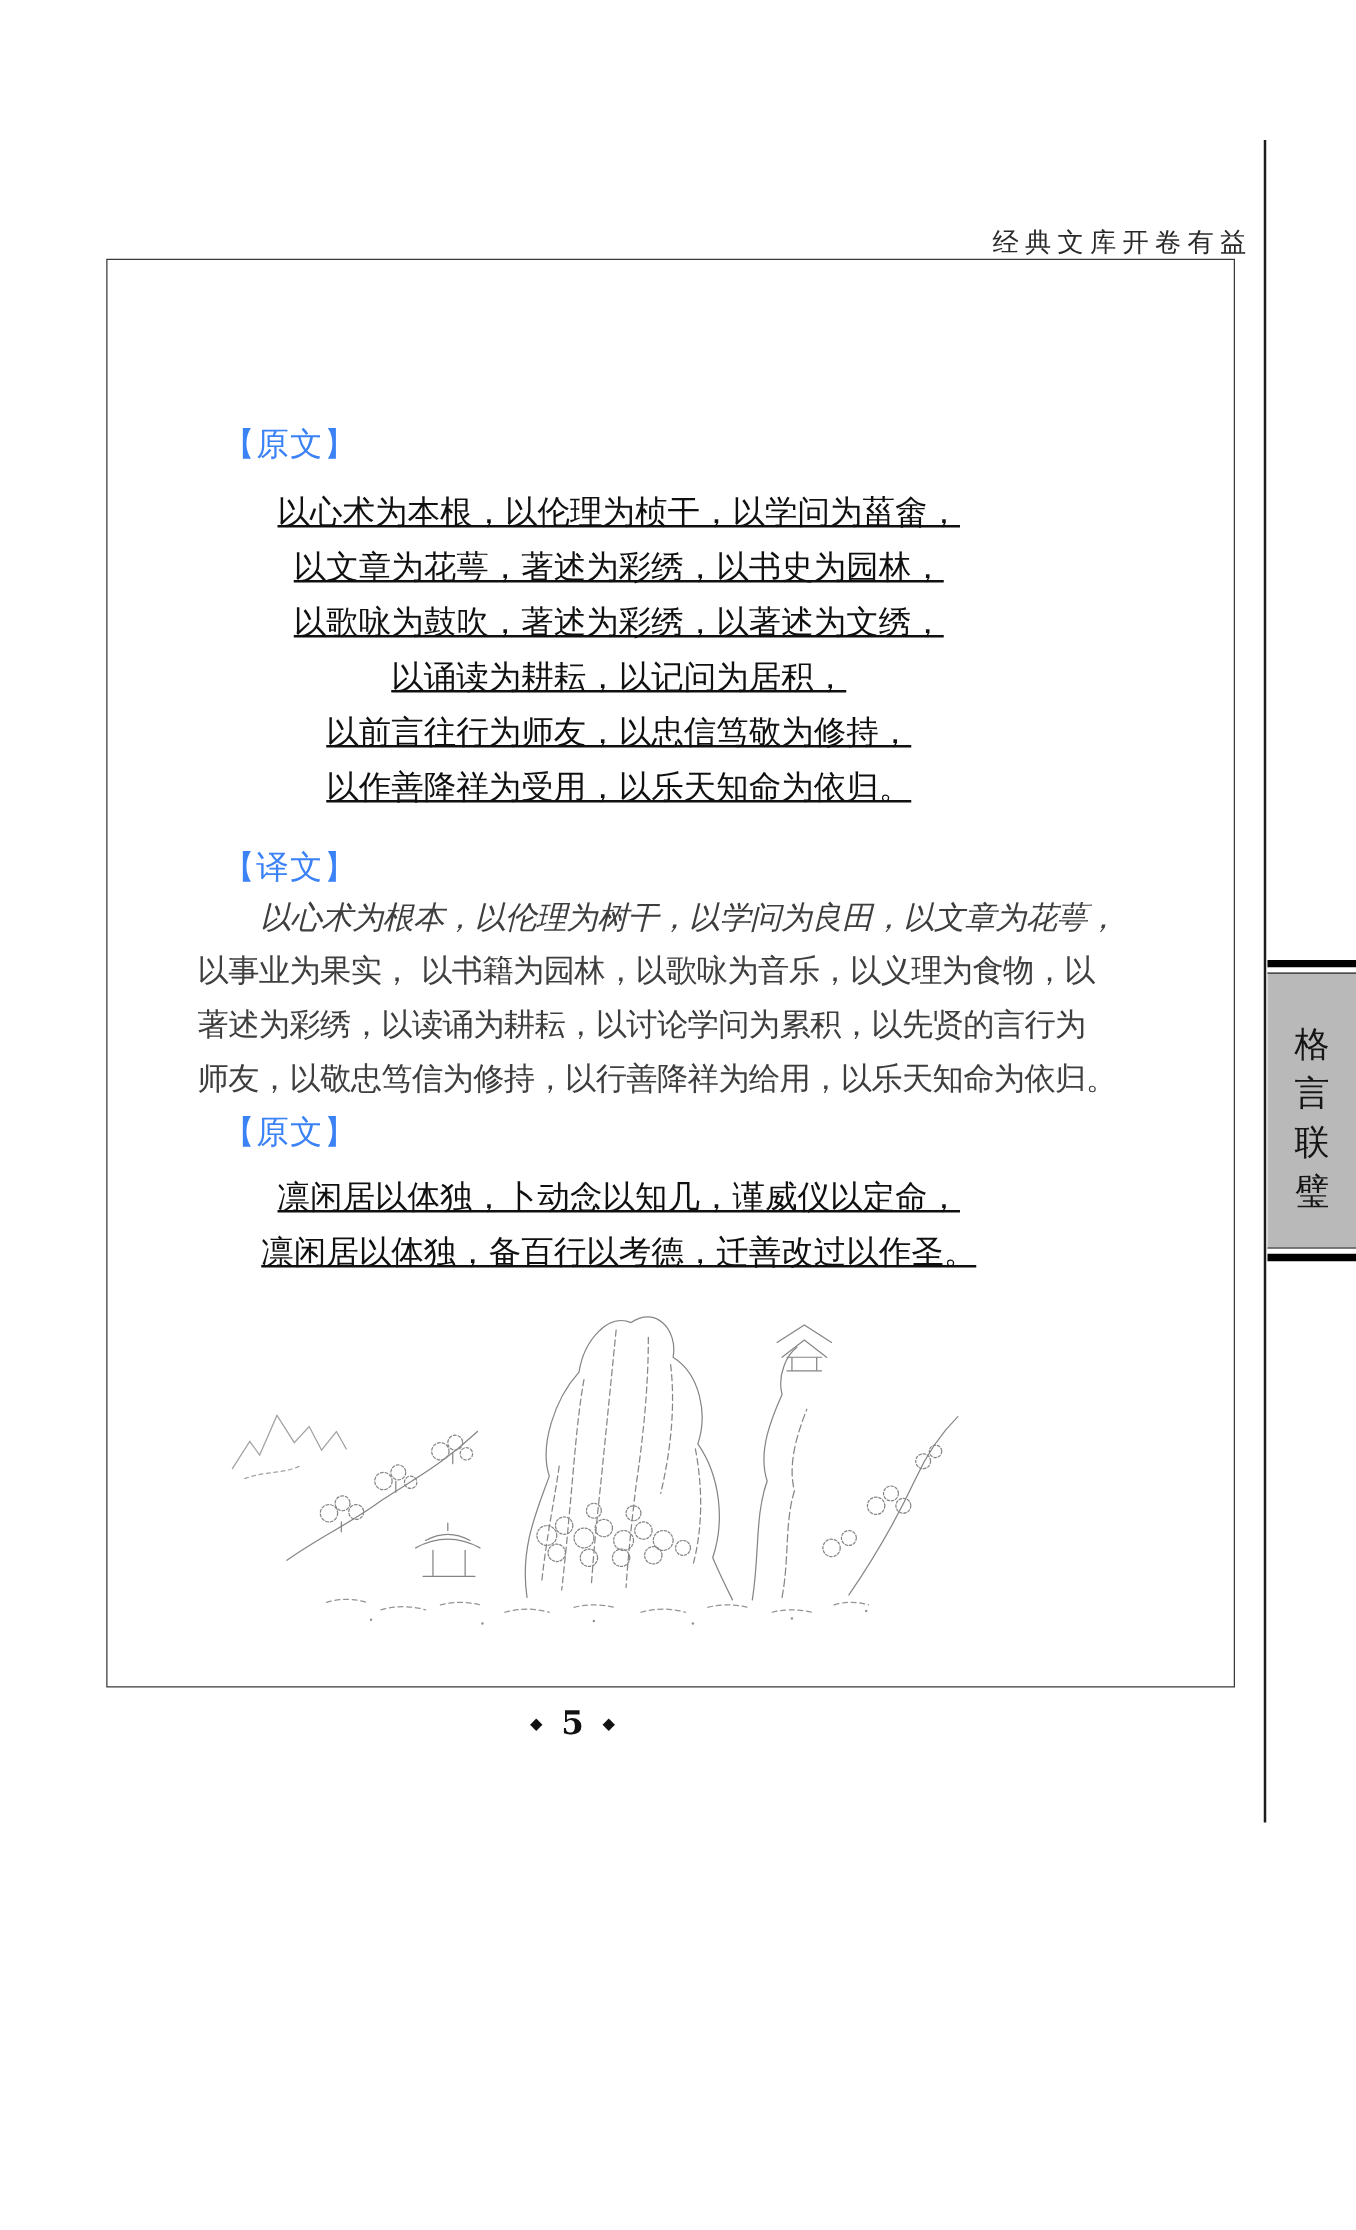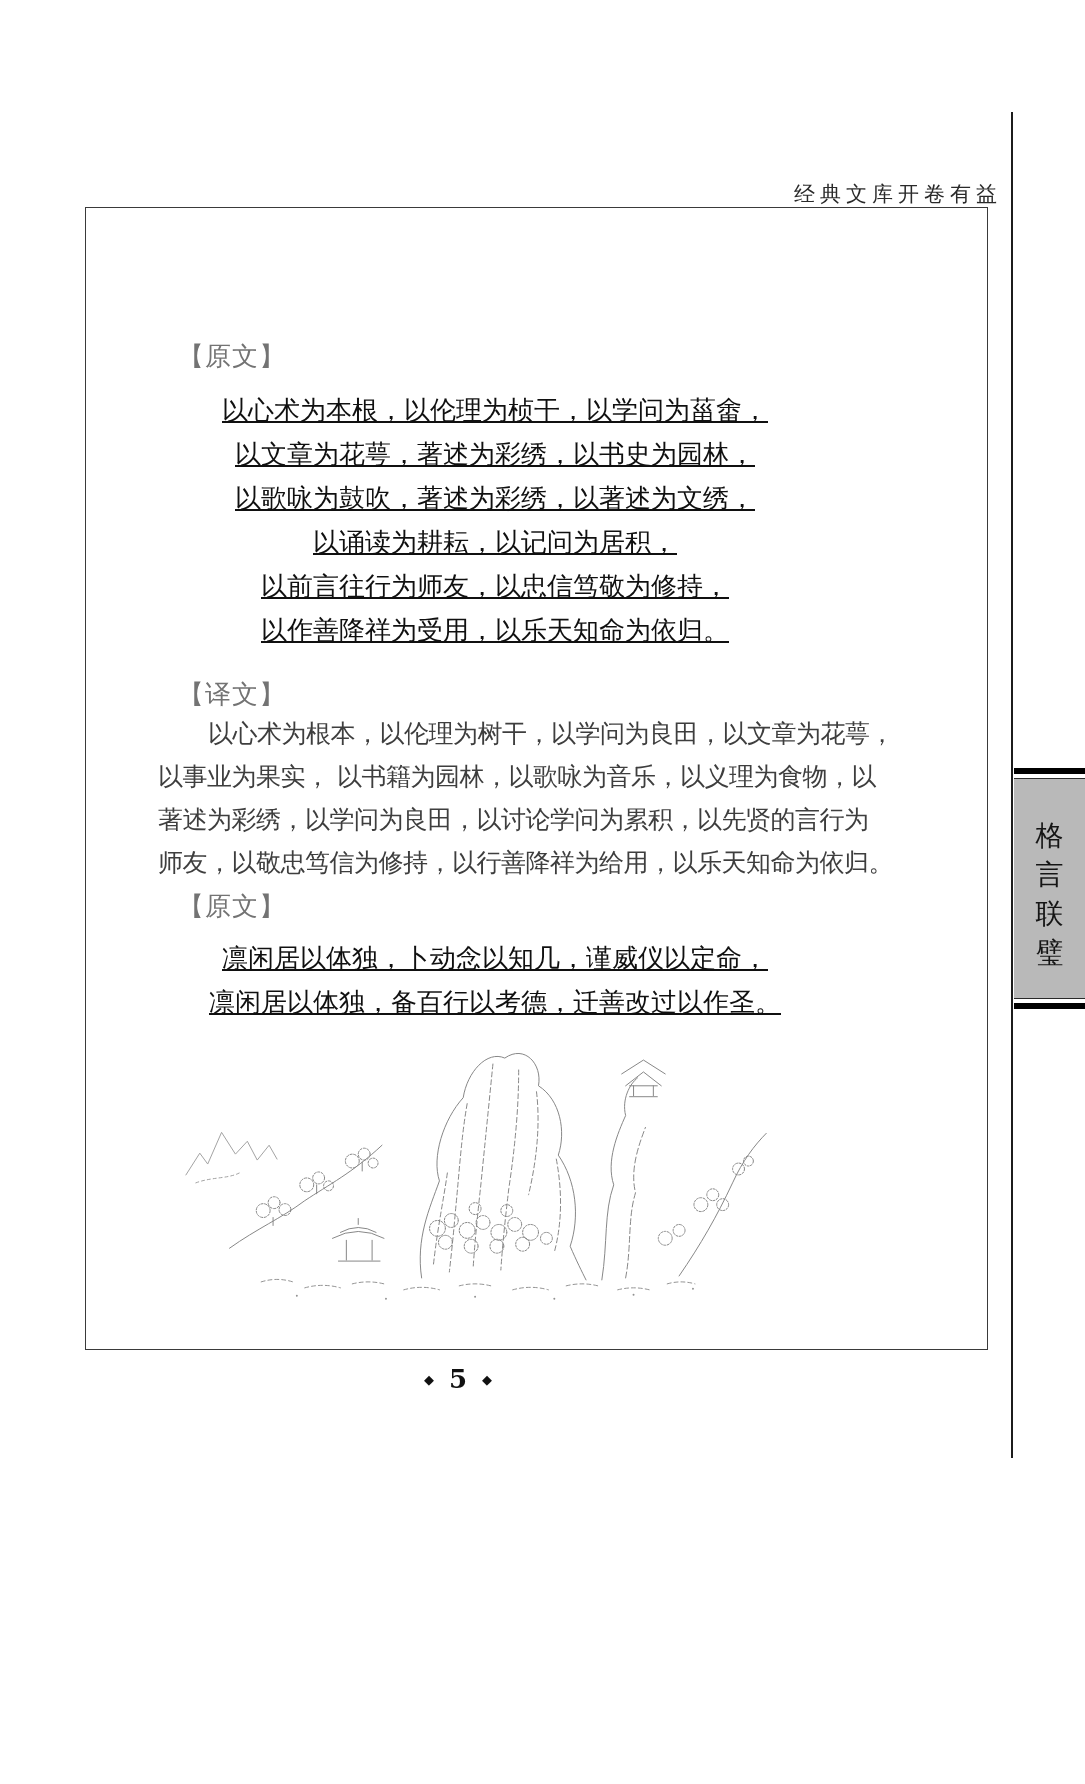--- a/index.html
+++ b/index.html
@@ -18,21 +18,21 @@
     font-size:21px;letter-spacing:5px;line-height:24px;color:#2a2a2a;
     font-family:"DejaVu Serif","Liberation Serif",serif;
   }
   
   .frame{
     position:absolute;left:85px;top:207px;width:903px;height:1143px;
     border:1.5px solid #3a3a3a;background:#fff;box-sizing:border-box;
   }
   
   .sec-label{
-    position:absolute;left:178px;font-size:26px;line-height:32px;color:#737373;
+    position:absolute;left:178px;font-size:26px;line-height:32px;color:#3b82f6;
     letter-spacing:1px;
   }
   .lbl-1{top:340px;}
   .lbl-2{top:678px;}
   .lbl-3{top:890px;}
   
   .poem{
     position:absolute;left:150px;width:690px;text-align:center;
     font-size:26px;line-height:44px;color:#101010;letter-spacing:0px;
     white-space:nowrap;
@@ -41,21 +41,21 @@
   .poem-1{top:388px;}
   .poem-2{top:936px;}
   .poem div{white-space:nowrap;}
   
   .trans{
     position:absolute;left:158px;top:712px;width:800px;
     font-size:25px;line-height:43px;color:#2e2e2e;letter-spacing:-0.5px;
     opacity:.92;
   }
   .trans div{white-space:nowrap;}
-  .trans .indent{text-indent:2em;}
+  .trans .indent{text-indent:2em;font-style:italic;}
   
   .art{position:absolute;left:178px;top:1032px;width:614px;height:272px;}
   
   .folio{
     position:absolute;left:424px;top:1364px;display:flex;align-items:center;gap:15px;
   }
   .folio .diamond{font-size:13px;color:#111;line-height:13px;}
   .folio .num{font-size:26px;font-weight:bold;color:#111;font-family:"DejaVu Serif","Liberation Serif",serif;}
   
   .edge-rule{
@@ -89,21 +89,21 @@
     <div>以歌咏为鼓吹，著述为彩绣，以著述为文绣，</div>
     <div>以诵读为耕耘，以记问为居积，</div>
     <div>以前言往行为师友，以忠信笃敬为修持，</div>
     <div>以作善降祥为受用，以乐天知命为依归。</div>
   </div>
 
   <div class="sec-label lbl-2">【译文】</div>
   <div class="trans">
     <div class="indent">以心术为根本，以伦理为树干，以学问为良田，以文章为花萼，</div>
     <div>以事业为果实， 以书籍为园林，以歌咏为音乐，以义理为食物，以</div>
-    <div>著述为彩绣，以学问为良田，以讨论学问为累积，以先贤的言行为</div>
+    <div>著述为彩绣，以读诵为耕耘，以讨论学问为累积，以先贤的言行为</div>
     <div>师友，以敬忠笃信为修持，以行善降祥为给用，以乐天知命为依归。</div>
   </div>
 
   <div class="sec-label lbl-3">【原文】</div>
   <div class="poem poem-2">
     <div>凛闲居以体独，卜动念以知几，谨威仪以定命，</div>
     <div>凛闲居以体独，备百行以考德，迁善改过以作圣。</div>
   </div>
 
   <svg class="art" viewBox="0 0 620 270" xmlns="http://www.w3.org/2000/svg">

